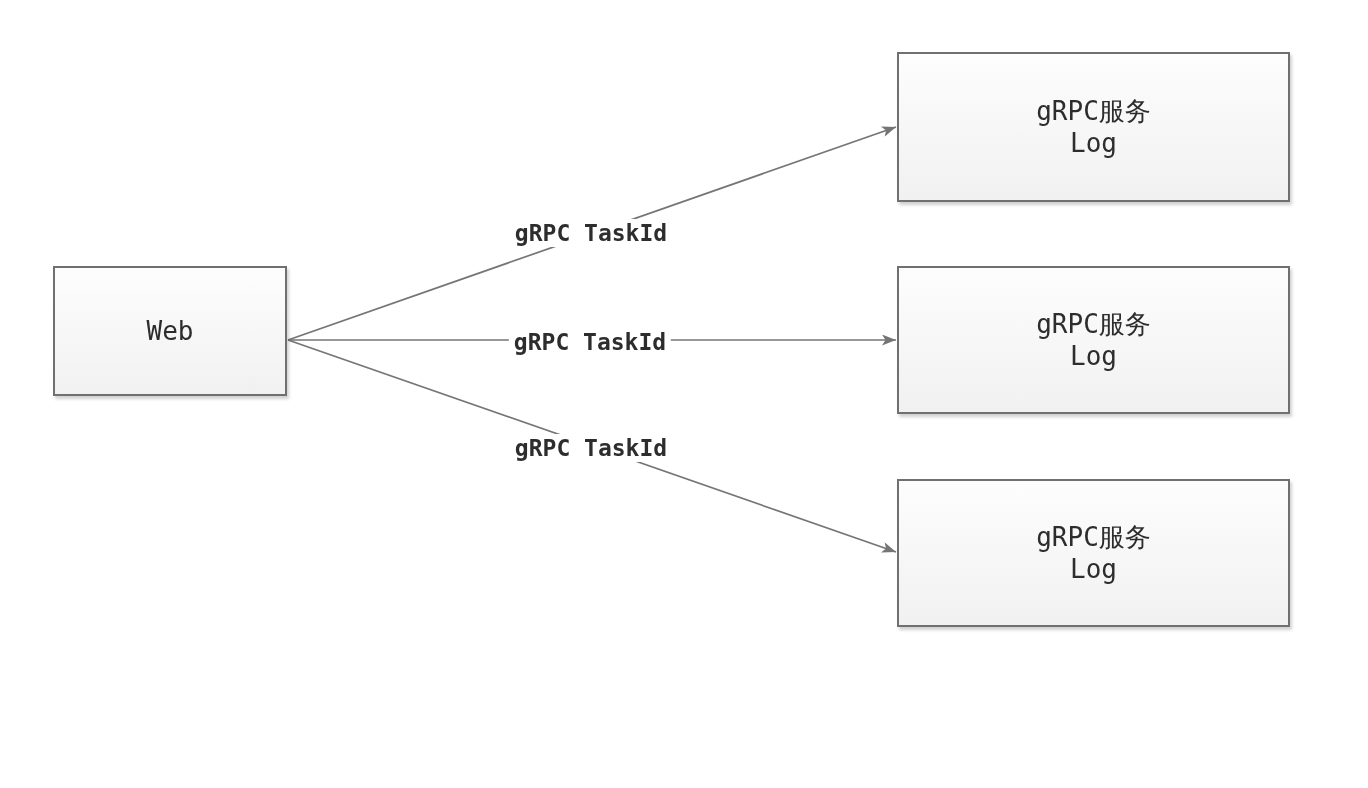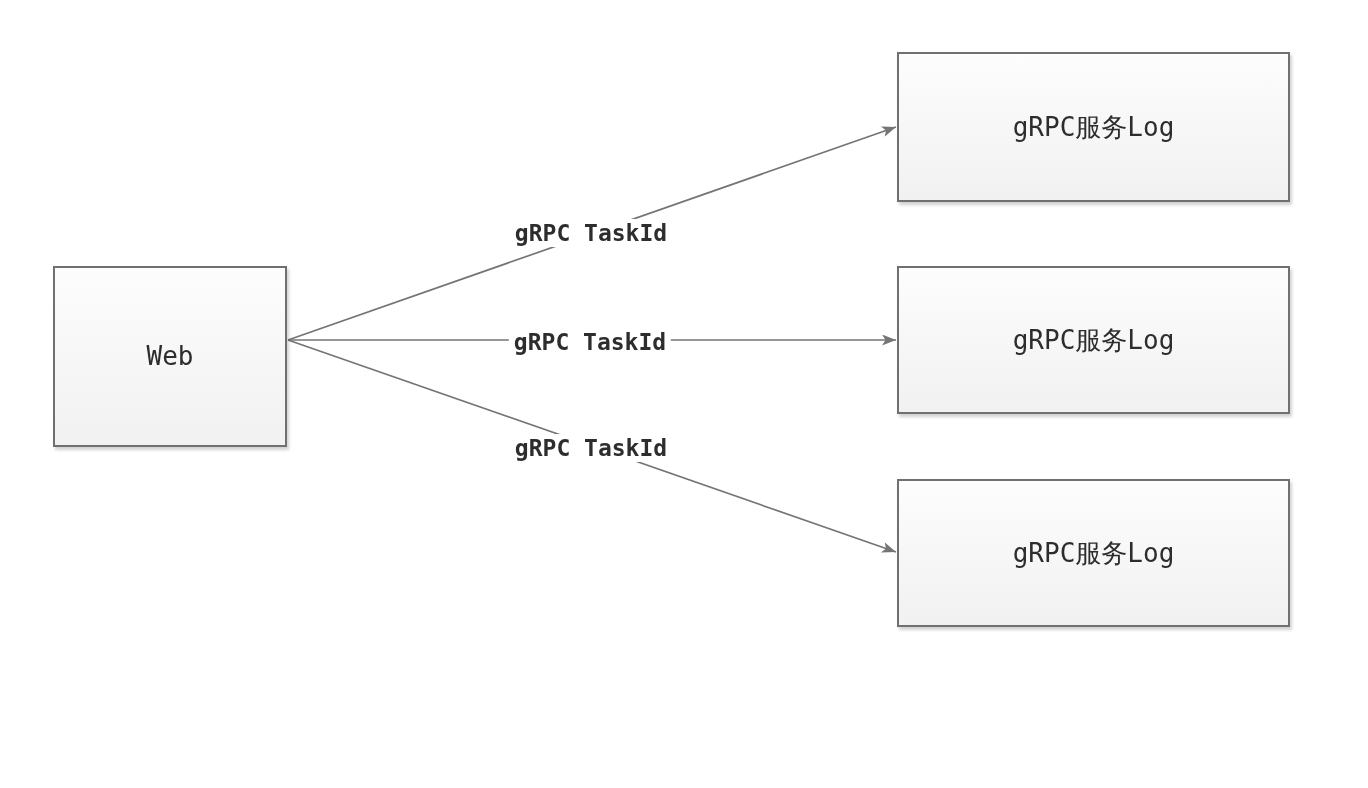--- a/index.html
+++ b/index.html
@@ -23,33 +23,33 @@
     height: 788px;
     pointer-events: none;
   }
   .node {
     position: absolute;
     box-sizing: border-box;
     border: 2px solid #707070;
     background: linear-gradient(180deg, #fdfdfd 0%, #f1f1f1 100%);
     box-shadow: 2px 3px 3px rgba(0,0,0,0.18);
     display: flex;
-    flex-direction: row;
+    flex-direction: column;
     align-items: center;
     justify-content: center;
     color: #2d2d2d;
     font-size: 26px;
     line-height: 1.25;
     text-align: center;
   }
   #node-web {
     left: 53px;
     top: 266px;
     width: 234px;
-    height: 181px;
+    height: 130px;
   }
   #node-grpc-1 {
     left: 897px;
     top: 52px;
     width: 393px;
     height: 150px;
   }
   #node-grpc-2 {
     left: 897px;
     top: 266px;

